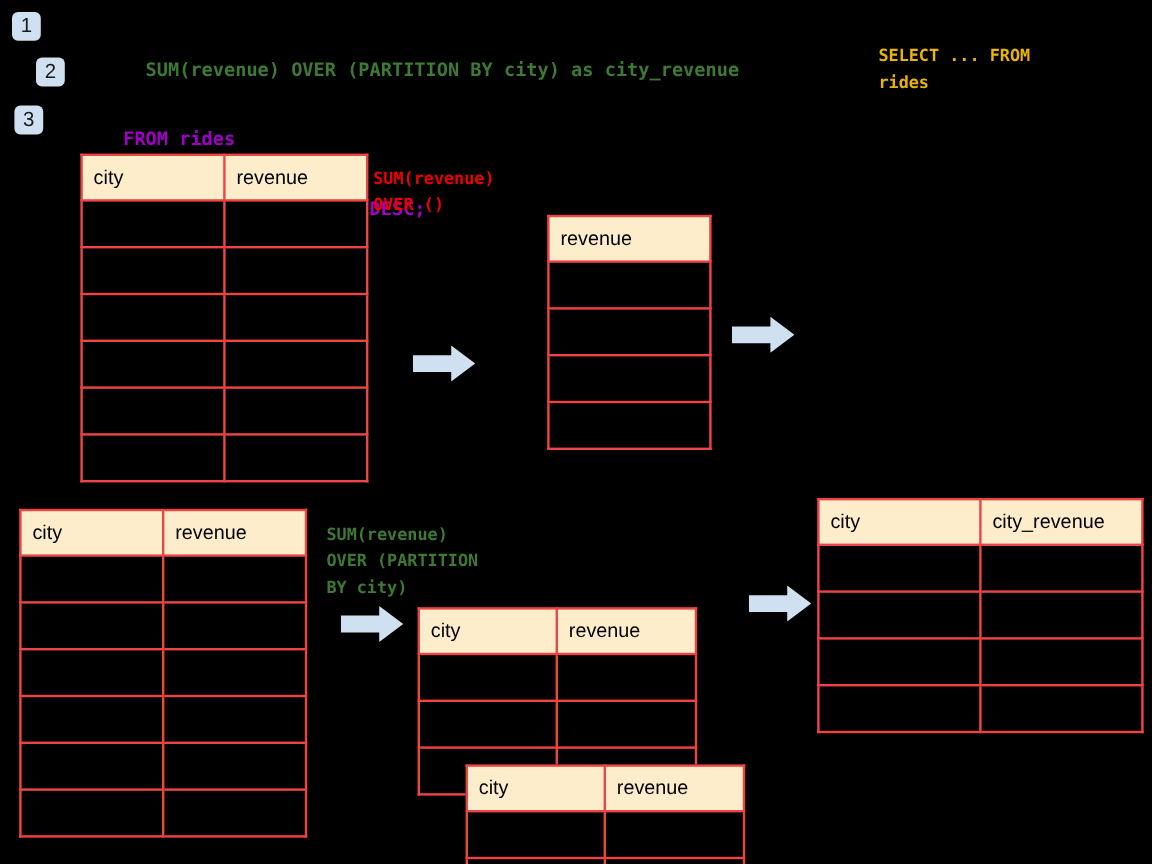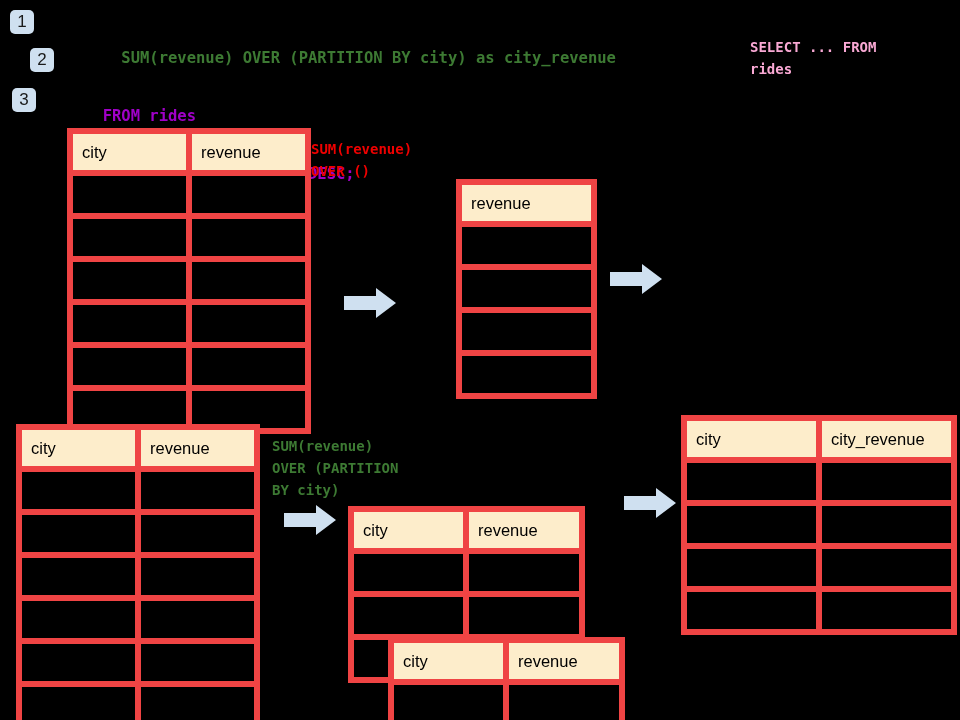--- a/index.html
+++ b/index.html
@@ -52,21 +52,21 @@
   }
 
   
   .tbl {
     position: absolute;
     border-collapse: collapse;
     table-layout: fixed;
     background: #000;
   }
   .tbl td, .tbl th {
-    border: 6px solid #ef4444;
+    border: 2px solid #ef4444;
     padding: 0;
     height: 37px;
     background: #000000;
   }
   .tbl th {
     background: #fdedcb;
     color: #000000;
     font-family: "Liberation Sans", sans-serif;
     font-size: 16.5px;
     font-weight: normal;
@@ -92,21 +92,21 @@
   <div class="badge" style="left:12px; top:88px;">
     <span>3</span>
   </div>
 
   <div class="code" style="left:84px; top:11px;">
     <span class="code-line" style="color:#3d7a33;">    SUM(revenue) OVER (PARTITION BY city) as city_revenue</span>
     <span class="code-line" style="color:#a000c8;">  FROM rides</span>
     <span class="code-line" style="color:#a000c8;">  ORDER by city_revenue DESC;</span>
   </div>
 
-  <div class="note" style="left:750px; top:36px; color:#f9a8d4;">SELECT ... FROM
+  <div class="note" style="left:732px; top:36px; color:#eab308;">SELECT ... FROM
 rides</div>
 
   <div class="note" style="left:311px; top:138px; color:#ee0000;">SUM(revenue)
 OVER ()</div>
 
   <div class="note" style="left:272px; top:435px; color:#3d7a33;">SUM(revenue)
 OVER (PARTITION
 BY city)</div>
 
   <table class="tbl" style="left:67px; top:128px; width:238px;">

